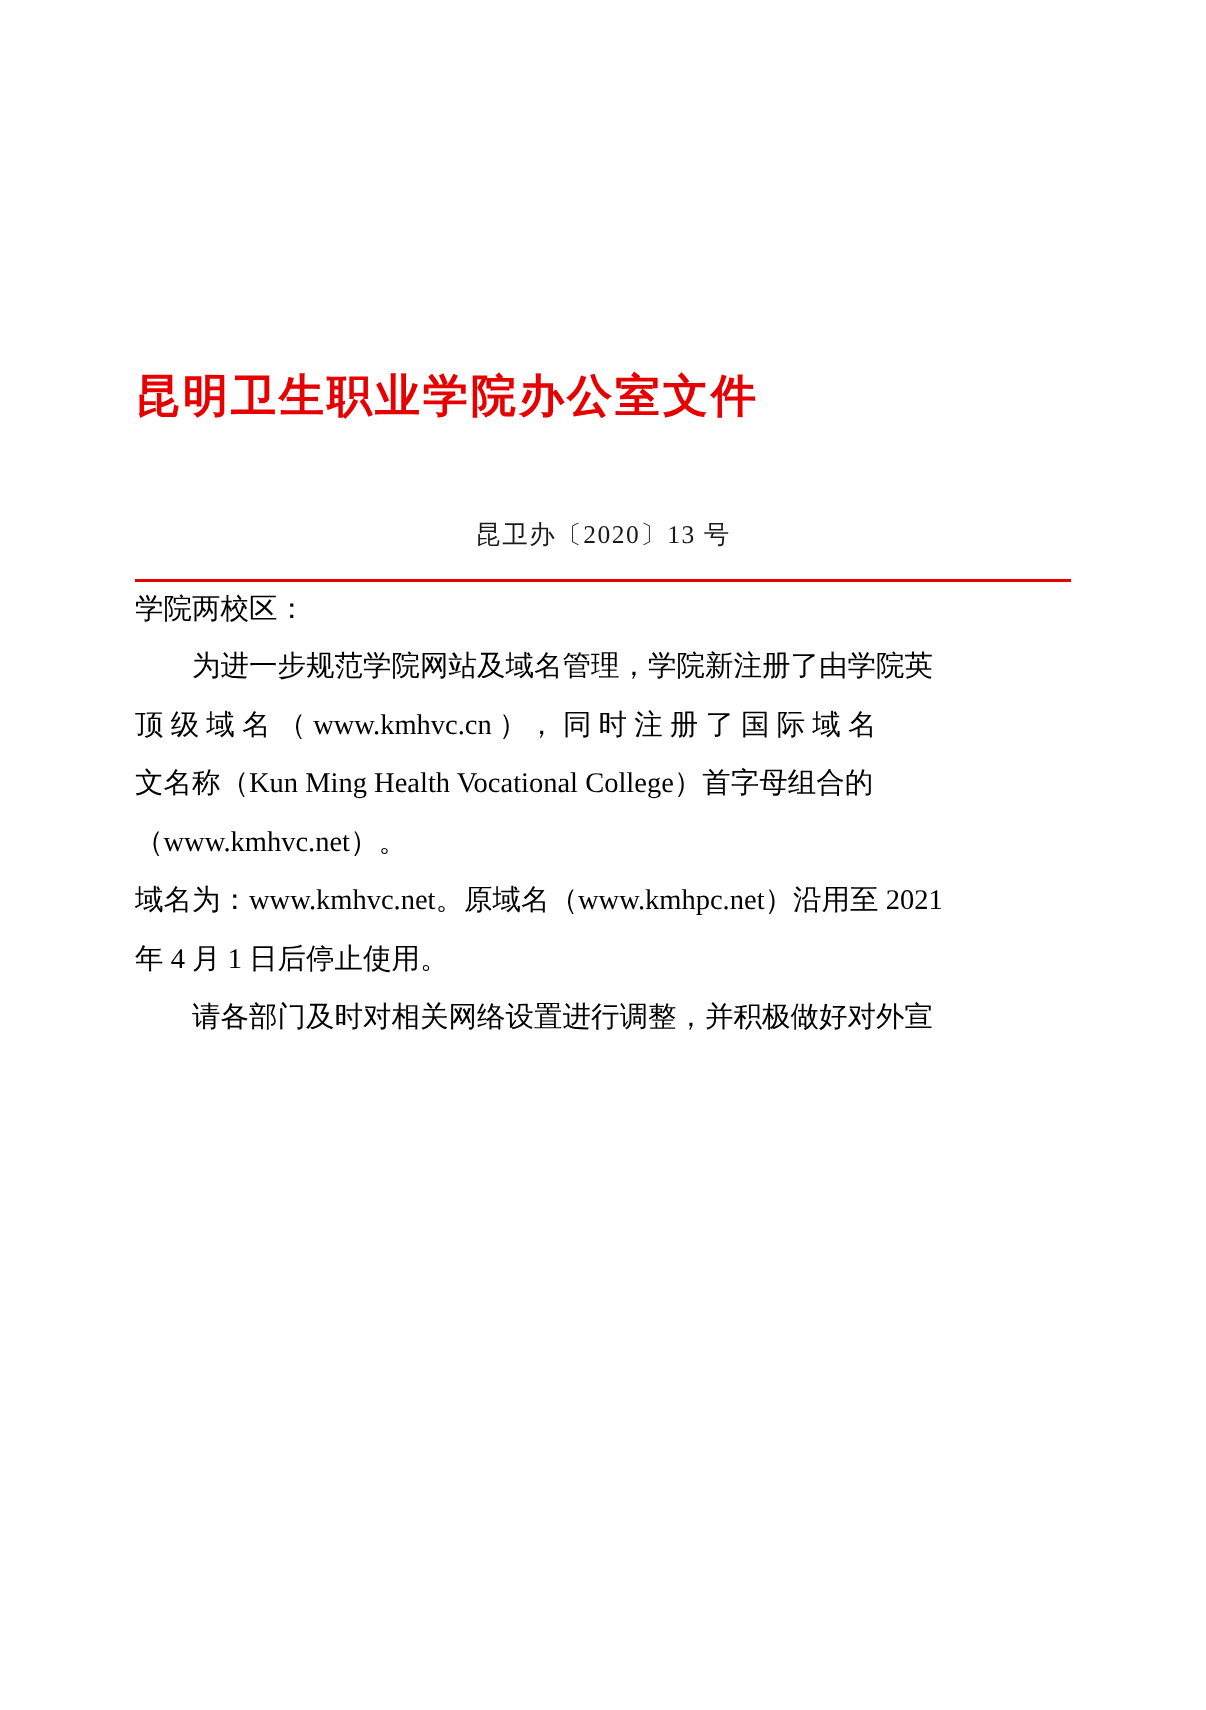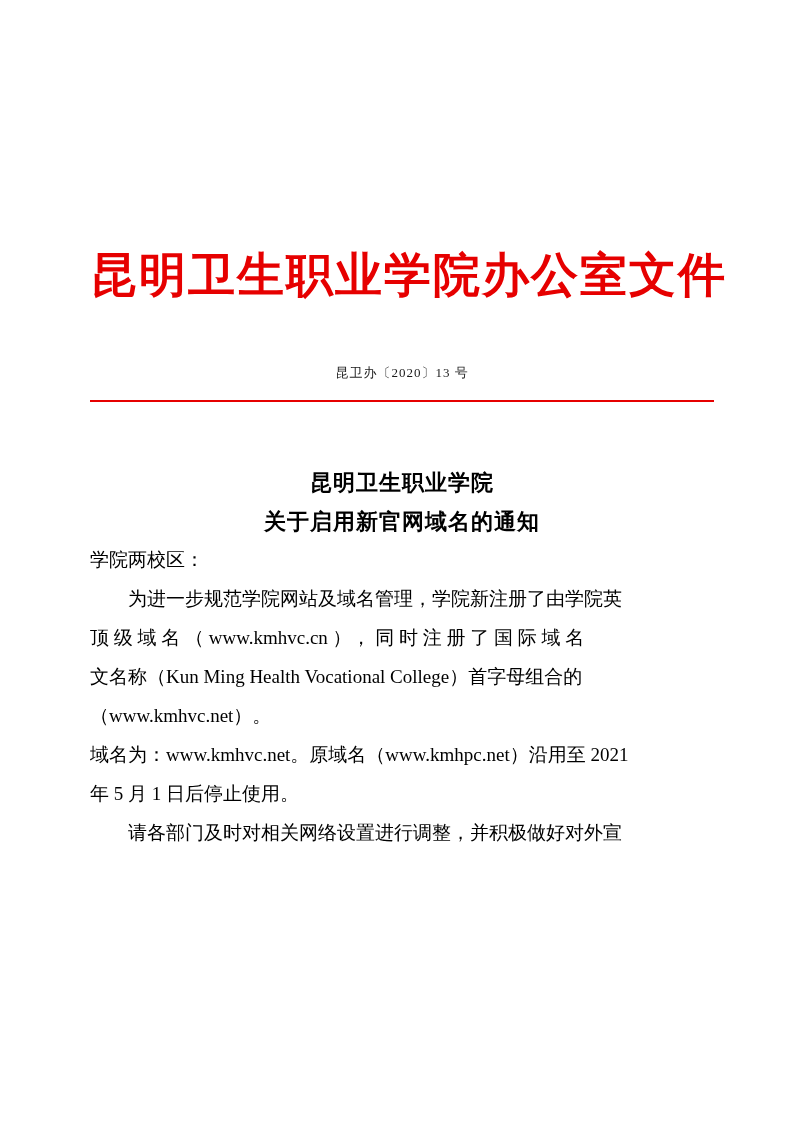--- a/index.html
+++ b/index.html
@@ -21,29 +21,29 @@
     height: 1140px;
     box-sizing: border-box;
     padding: 0 90px;
   }
   .masthead {
     margin-top: 248px;
     text-align: left;
     color: #e60000;
     font-family: "Liberation Serif", "DejaVu Serif", serif;
     font-weight: bold;
-    font-size: 47px;
+    font-size: 30px;
     letter-spacing: 2px;
     line-height: 1.15;
     white-space: nowrap;
   }
   .doc-number {
     margin-top: 62px;
     text-align: center;
-    font-size: 13px;
+    font-size: 17px;
     letter-spacing: 1px;
     color: #1a1a1a;
   }
   .red-rule {
     margin-top: 18px;
     height: 2px;
     background: #e60000;
     width: 100%;
   }
   .title-block {
@@ -71,32 +71,28 @@
 <body>
 
 <div class="page">
 
   <div class="masthead">昆明卫生职业学院办公室文件</div>
 
   <div class="doc-number">昆卫办〔2020〕13 号</div>
 
   <div class="red-rule"></div>
 
-  <div class="title-block">
-    <div>昆明卫生职业学院</div>
-    <div>关于启用新官网域名的通知</div>
-  </div>
 
   <div class="body-text">
     <p>学院两校区：</p>
 
     <p class="p-indent">为进一步规范学院网站及域名管理，学院新注册了由学院英</p>
     <p>顶 级 域 名 （ www.kmhvc.cn ）， 同 时 注 册 了 国 际 域 名</p>
     <p>文名称（Kun Ming Health Vocational College）首字母组合的</p>
     <p>（www.kmhvc.net）。</p>
 
     <p>域名为：www.kmhvc.net。原域名（www.kmhpc.net）沿用至 2021</p>
-    <p>年 5 月 1 日后停止使用。</p>
+    <p>年 4 月 1 日后停止使用。</p>
 
     <p class="p-indent">请各部门及时对相关网络设置进行调整，并积极做好对外宣</p>
   </div>
 
 </div>
 
 </body></html>

